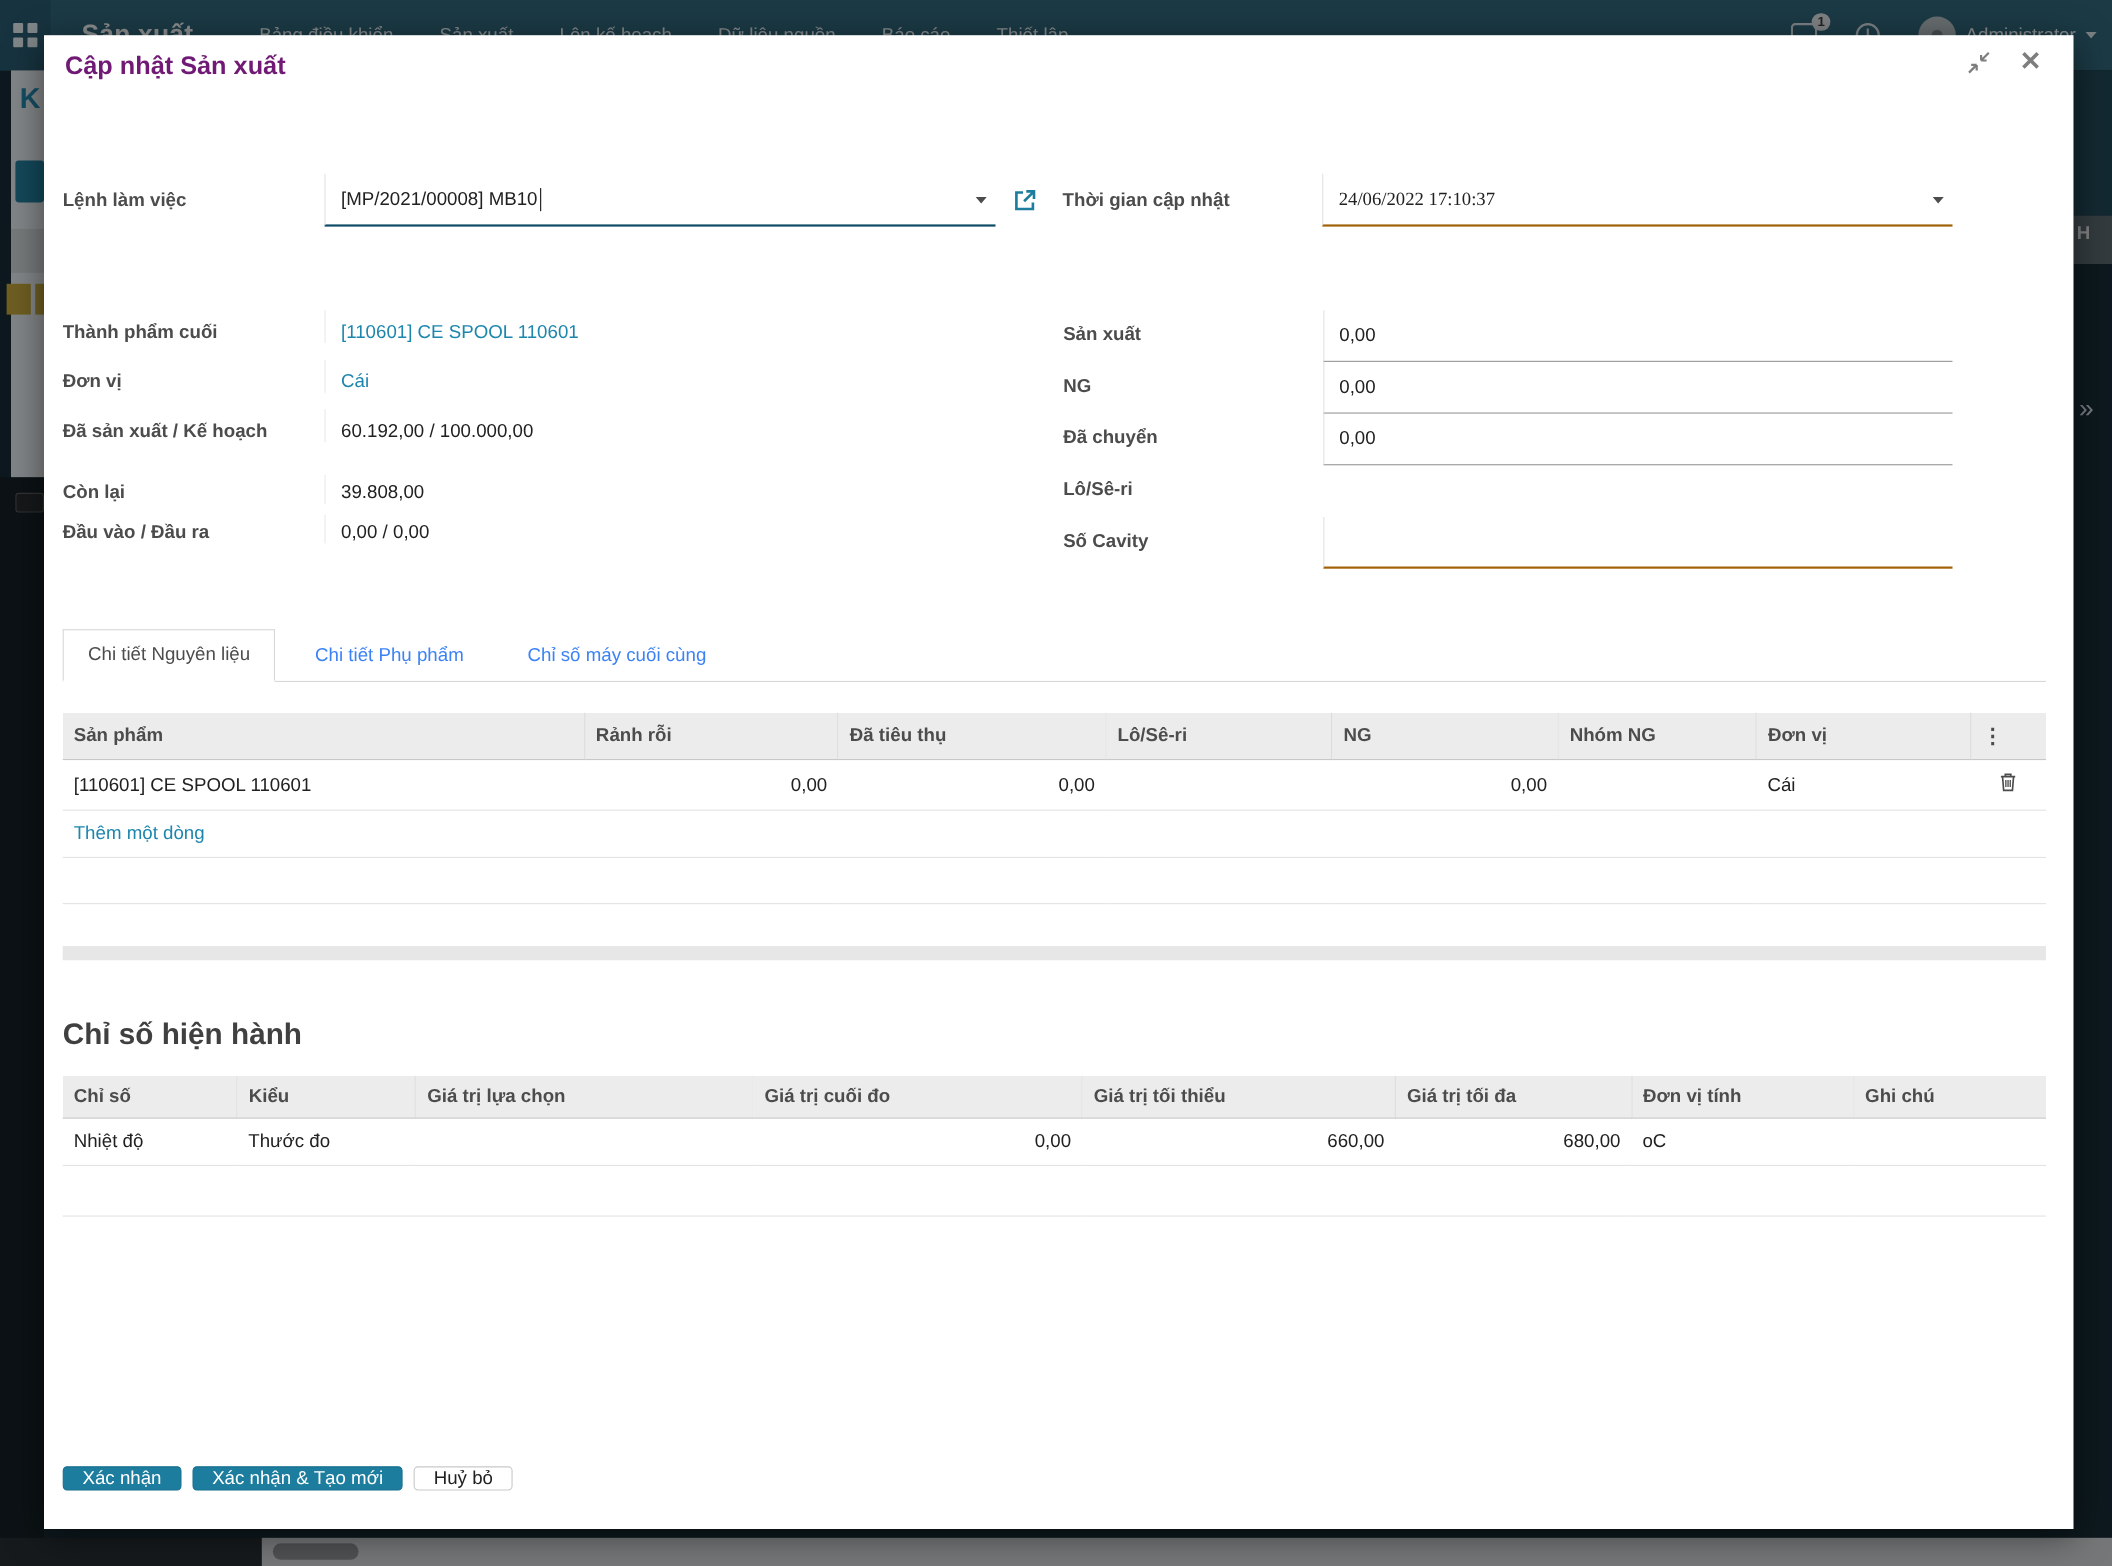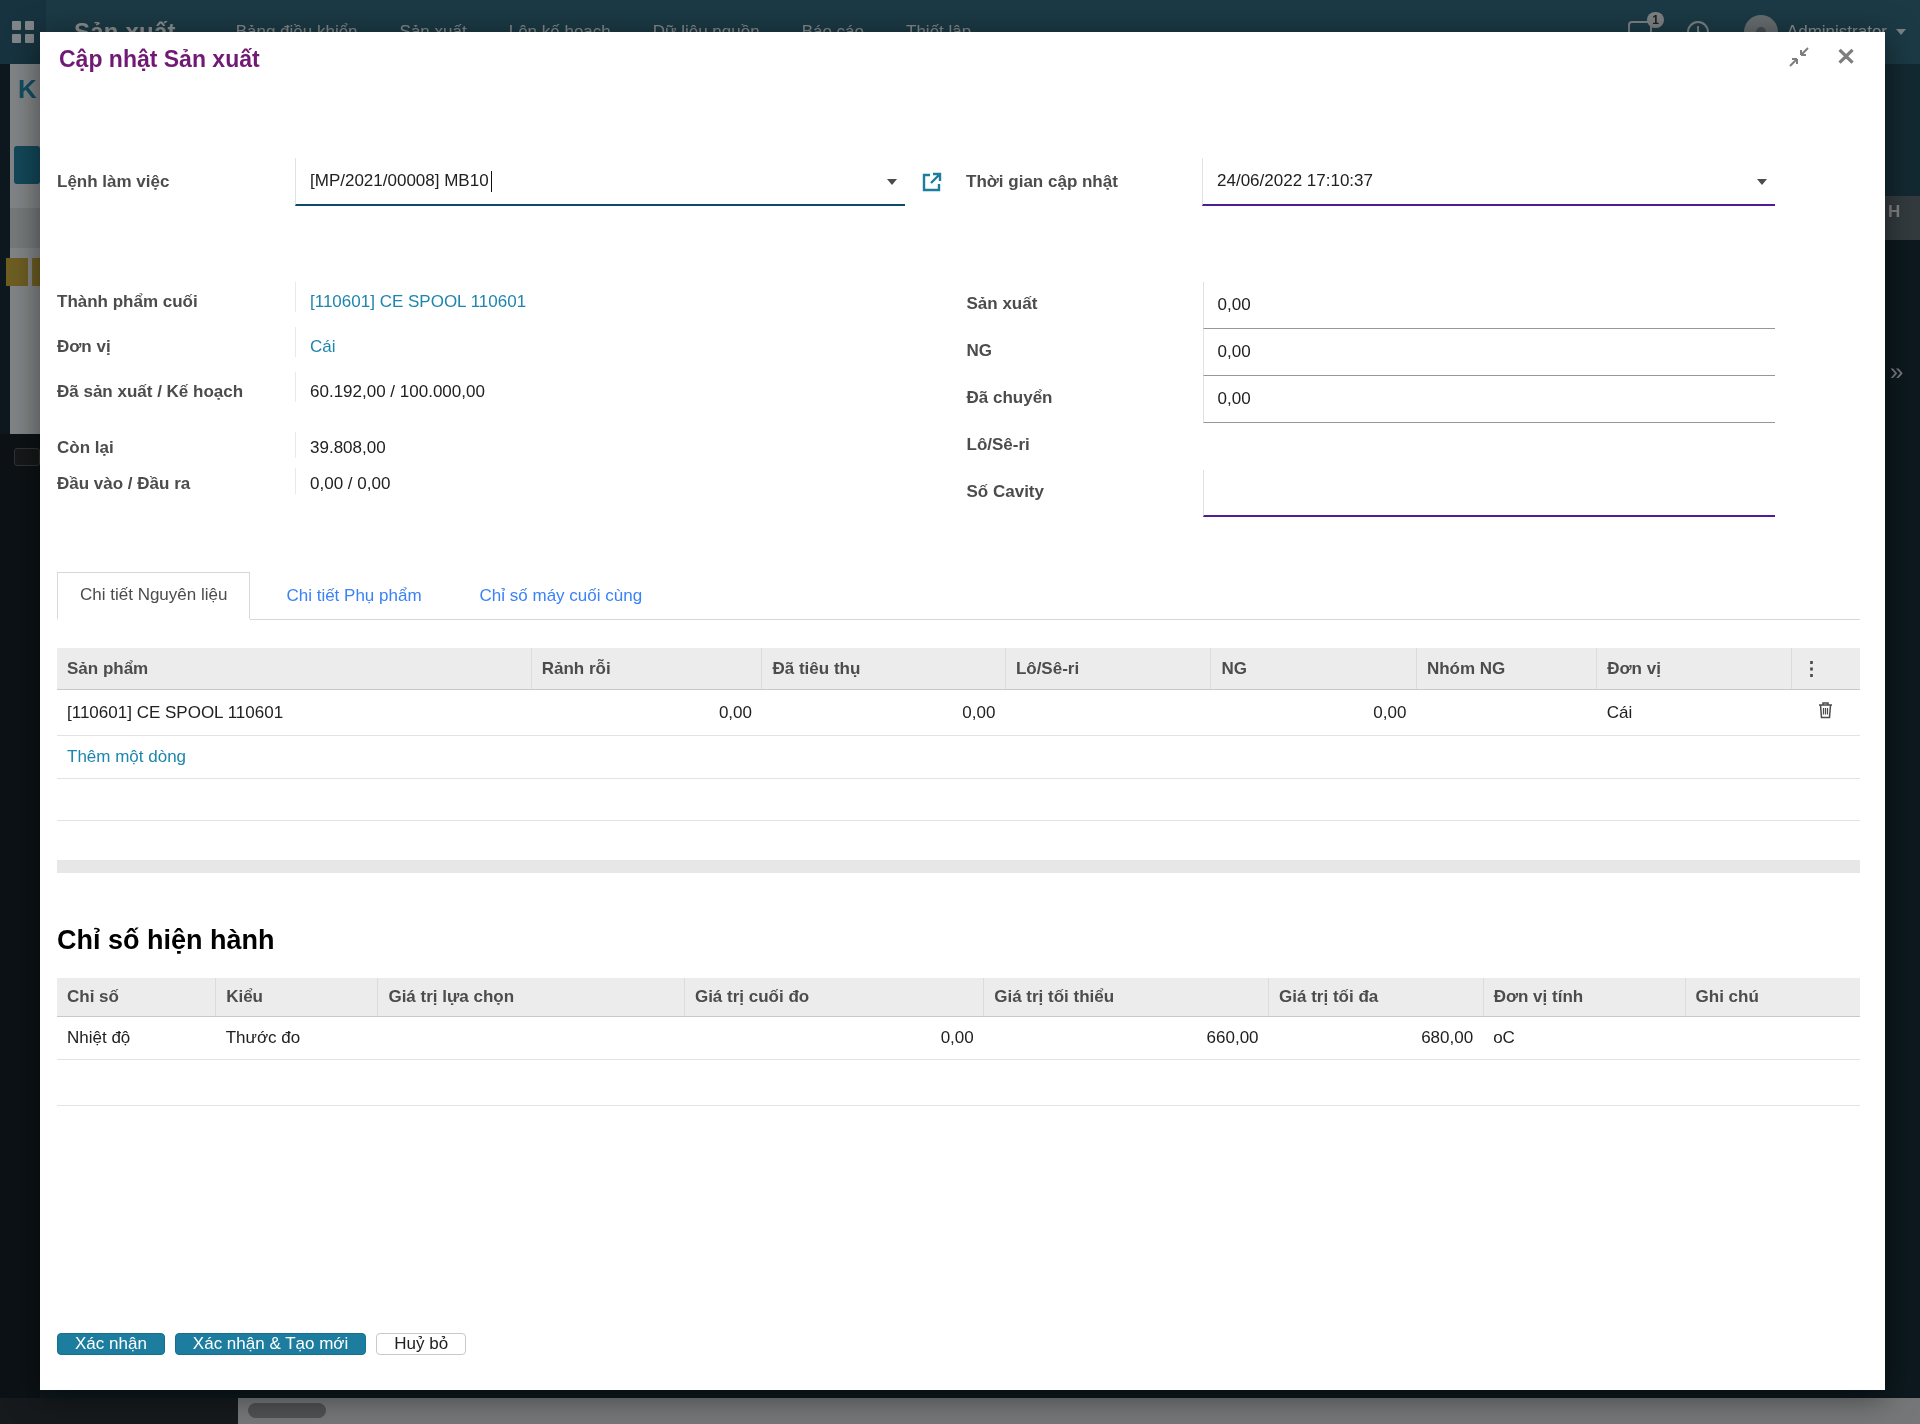--- a/index.html
+++ b/index.html
@@ -60,21 +60,21 @@
 
   
   .form-top { top:126px; display:flex; align-items:flex-end; height:48px; }
   .ft-left { flex:0 0 848px; display:flex; align-items:flex-end; height:100%; }
   .ft-left .flabel, .ft-right .flabel { align-self:center; }
   .ft-left .flabel { width:238px; }
   .ctrl { position:relative; display:flex; align-items:center; height:100%; border-left:1px solid #e2e2e2; padding-left:14px; }
   .ctrl .val { white-space:nowrap; }
   .ctrl-flex { flex:1; }
   .u-dark  { border-bottom:2px solid #0e4b66; }
-  .u-teal  { border-bottom:2px solid #4c1d95; }
+  .u-teal  { border-bottom:2px solid #a16207;font-family:Liberation Serif, serif; }
   .u-gray  { border-bottom:1px solid #979797; }
   .dd-caret { position:absolute; right:8px; top:50%; margin-top:-2px; width:0; height:0;
               border-left:5px solid transparent; border-right:5px solid transparent; border-top:6px solid #4c4c4c; }
   .text-cursor { display:inline-block; width:0; height:21px; border-left:1.6px solid #111; margin-left:2px; vertical-align:middle; }
   .ext-box { flex:0 0 53px; display:flex; justify-content:center; align-items:center; align-self:center; cursor:pointer; }
   .ft-right { flex:1; display:flex; align-items:flex-end; height:100%; }
   .ft-right .flabel { width:244px; padding-left:8px; }
   .ft-right .ctrl { margin-right:85px; }
 
   
@@ -105,21 +105,21 @@
   .t1-wrap { top:616px; }
   .t2-wrap { top:946px; }
   .addline td { padding:10px; }
   .addline a { color:#1d86ad; text-decoration:none; cursor:pointer; }
   .emptyrow td { height:42px; border-bottom:1px solid #e3e3e3; }
   .emptyrow2 td { height:46px; border-bottom:1px solid #dde3e8; }
   .kebab { color:#555; font-weight:bold; font-size:19px; text-align:center; cursor:pointer; }
   .trash-cell { text-align:center; }
   .hstrip { top:828px; height:13px; background:#e7e7e7; }
 
-  .sec-title { top:893px; color:#000000; font-size:27px; font-weight:bold; }
+  .sec-title { top:893px; color:#404040; font-size:27px; font-weight:bold; }
 
   
   .m-footer { top:1301px; display:flex; gap:10px; }
   .btn { font-family:inherit; font-size:17px; padding:0 17px; border-radius:4px; cursor:pointer; border:1px solid #c9c9c9; background:#fff; color:#212121; }
   .btn.primary { background:#1d7d9e; border-color:#17708f; color:#fff; }
 
   svg { display:block; }
 </style>
 </head>
 <body>

